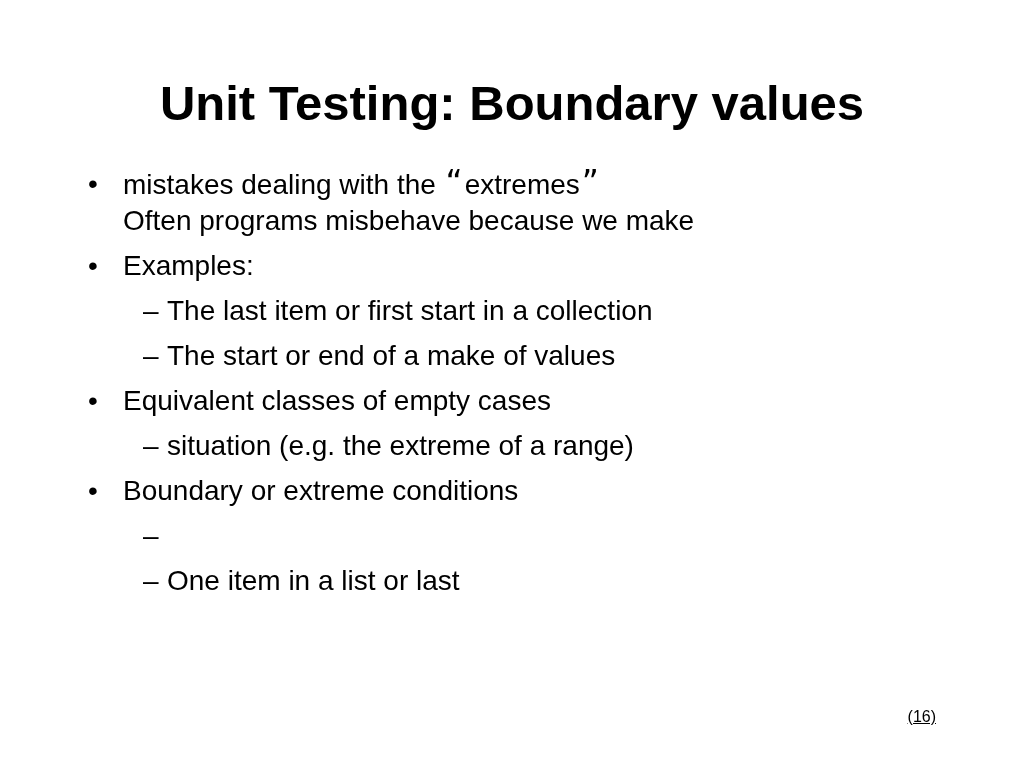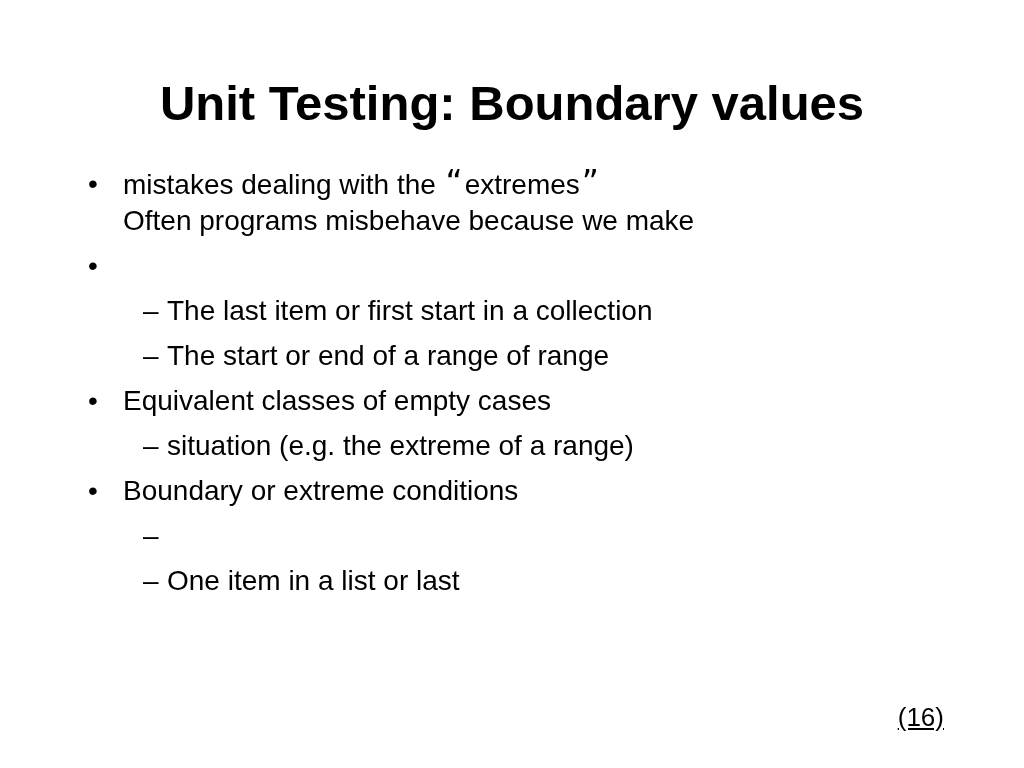--- a/index.html
+++ b/index.html
@@ -58,53 +58,56 @@
   
   .q {
     font-family: "DejaVu Sans", sans-serif;
     font-size: 1.18em;
     line-height: 1;
     padding: 0 0.06em;
   }
   .page-number {
     position: absolute;
     top: 706px;
-    right: 80px;
-    font-size: 26px;
+    right: 88px;
+    font-size: 16px;
     line-height: 22px;
     text-decoration: underline;
   }
 </style>
 </head>
 <body>
 
 <div class="slide">
   <h1 class="title">Unit Testing: Boundary values</h1>
 
   <div class="content">
       <div class="row level1">
     <span class="glyph">•</span>
     <span class="lines">
           <div class="line">mistakes dealing with the <span class="q">“</span>extremes<span class="q">”</span></div>
           <div class="line">Often programs misbehave because we make</div>
         </span>
   </div>
       <div class="row level1">
     <span class="glyph">•</span>
+    <span class="lines">
+          <div class="line">Examples:</div>
+        </span>
   </div>
       <div class="row level2">
     <span class="glyph">–</span>
     <span class="lines">
           <div class="line">The last item or first start in a collection</div>
         </span>
   </div>
       <div class="row level2">
     <span class="glyph">–</span>
     <span class="lines">
-          <div class="line">The start or end of a range of range</div>
+          <div class="line">The start or end of a make of values</div>
         </span>
   </div>
       <div class="row level1">
     <span class="glyph">•</span>
     <span class="lines">
           <div class="line">Equivalent classes of empty cases</div>
         </span>
   </div>
       <div class="row level2">
     <span class="glyph">–</span>

